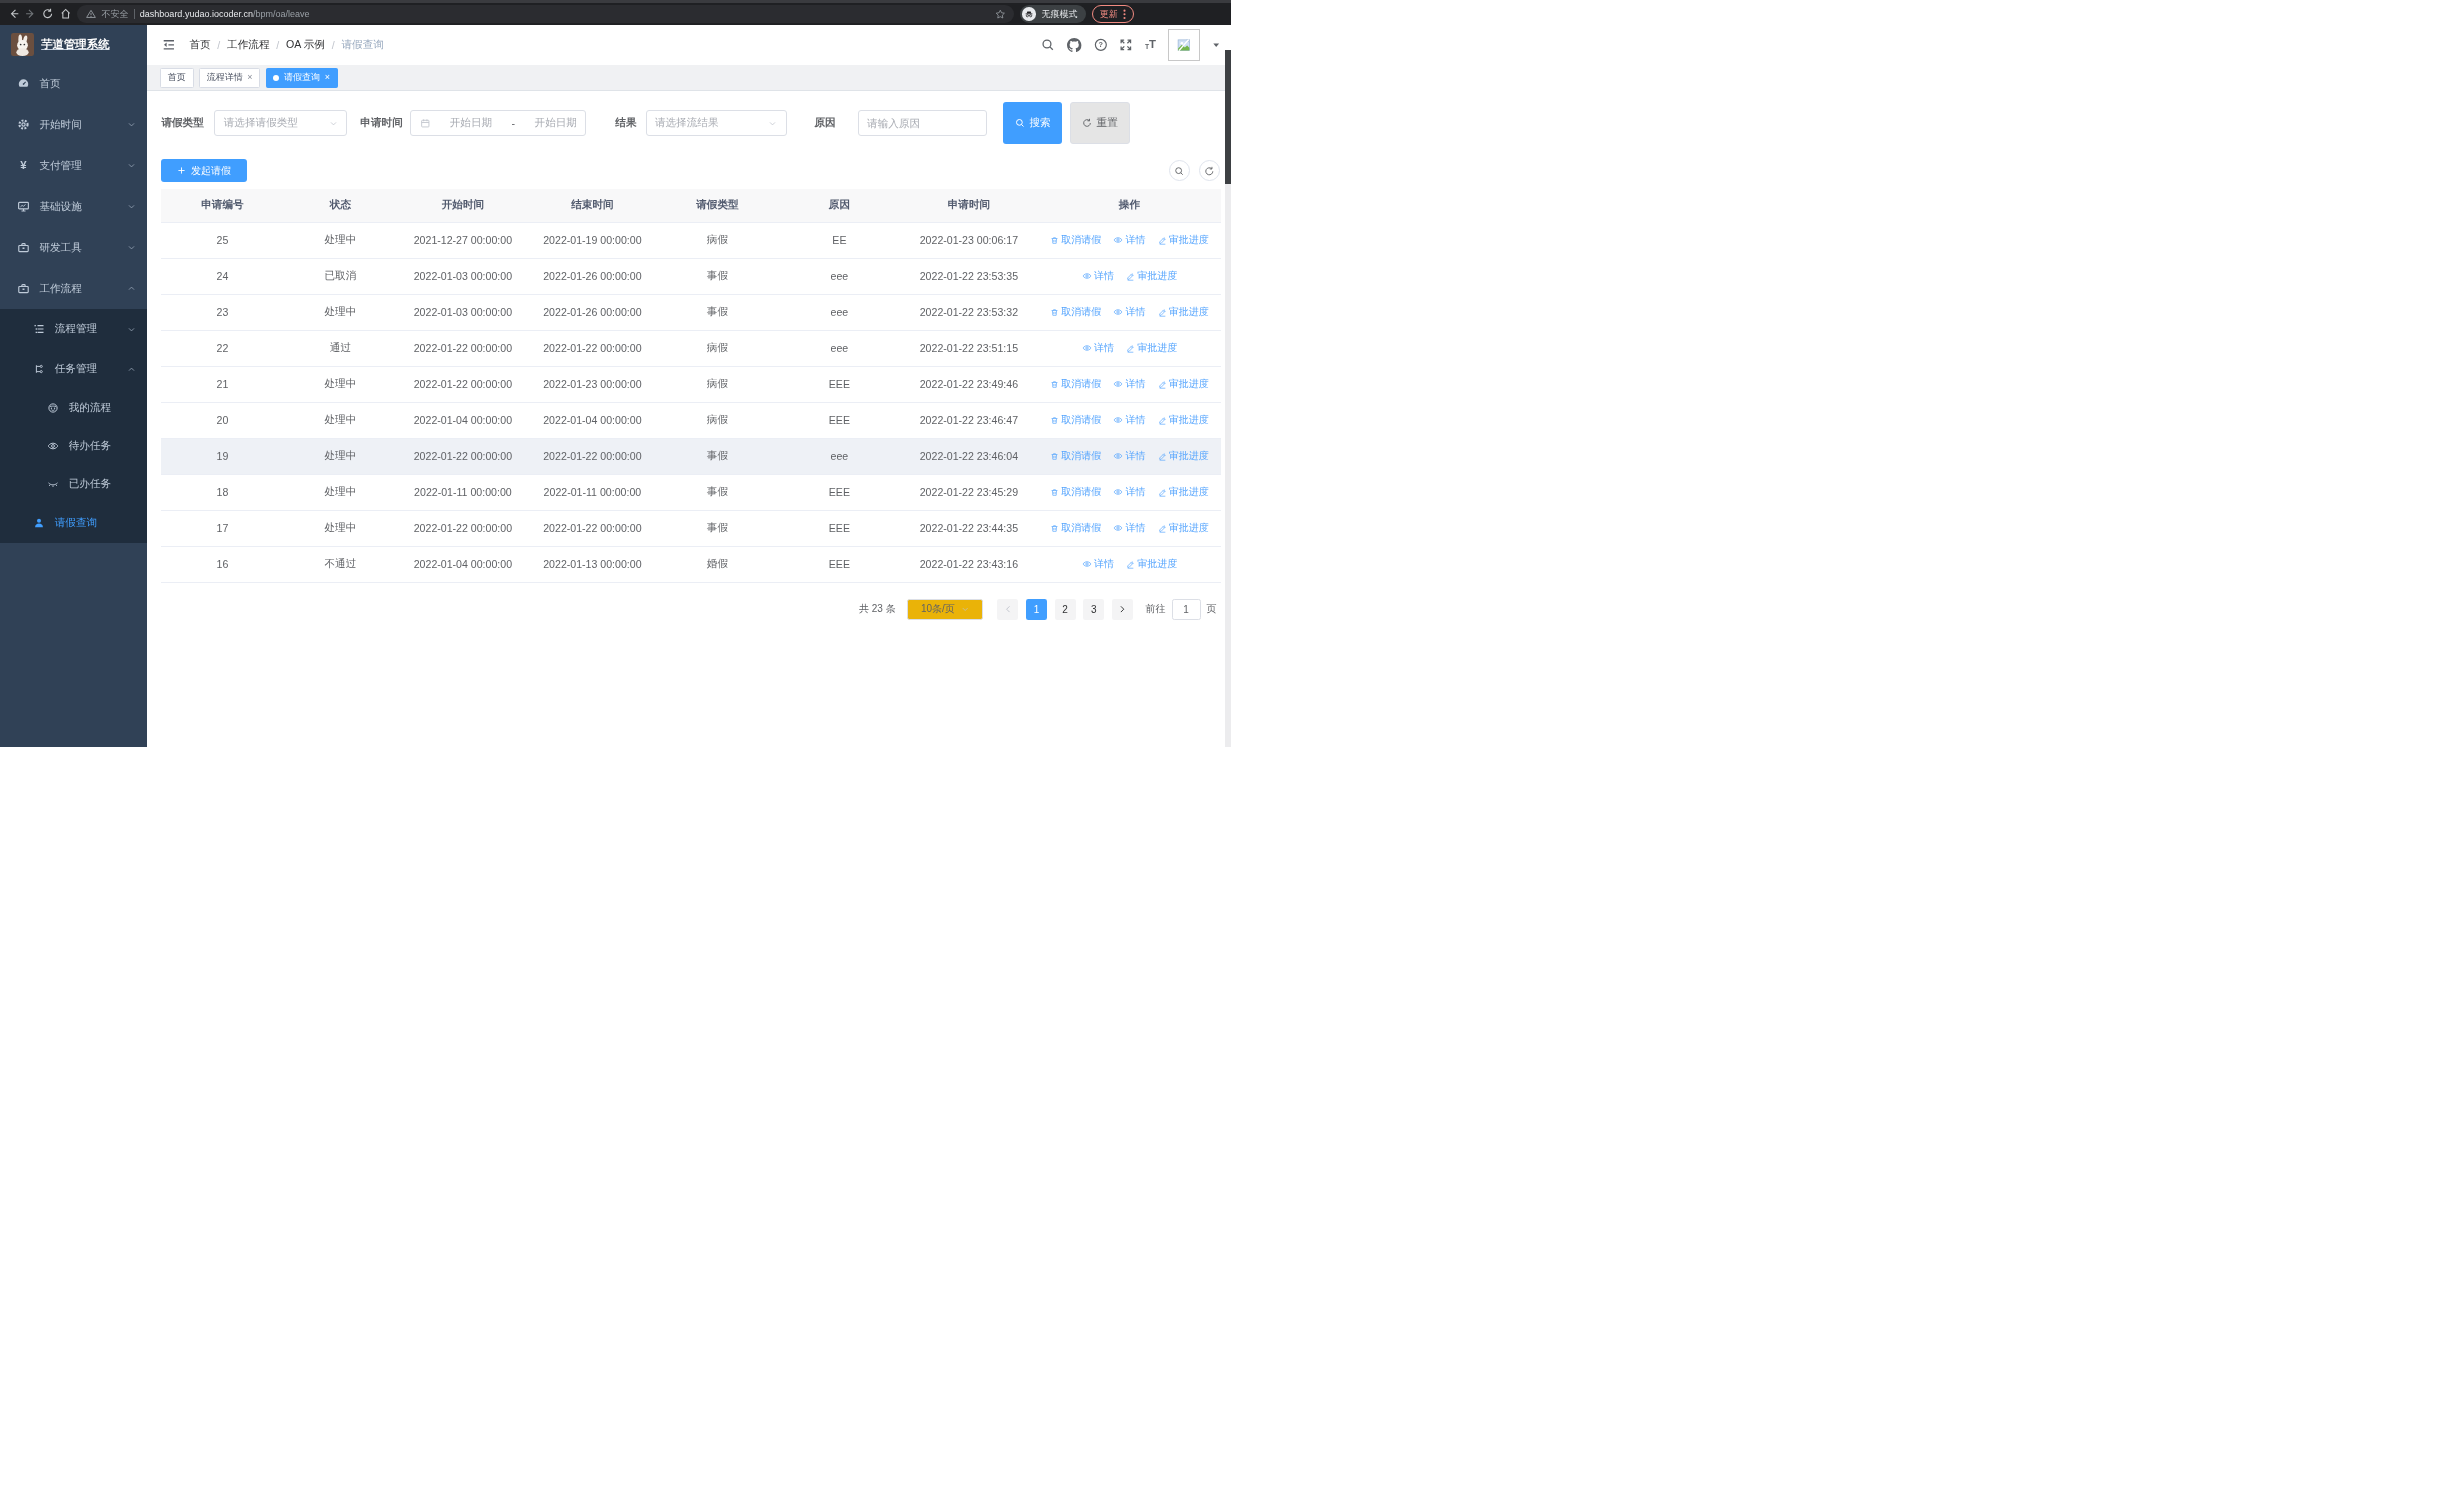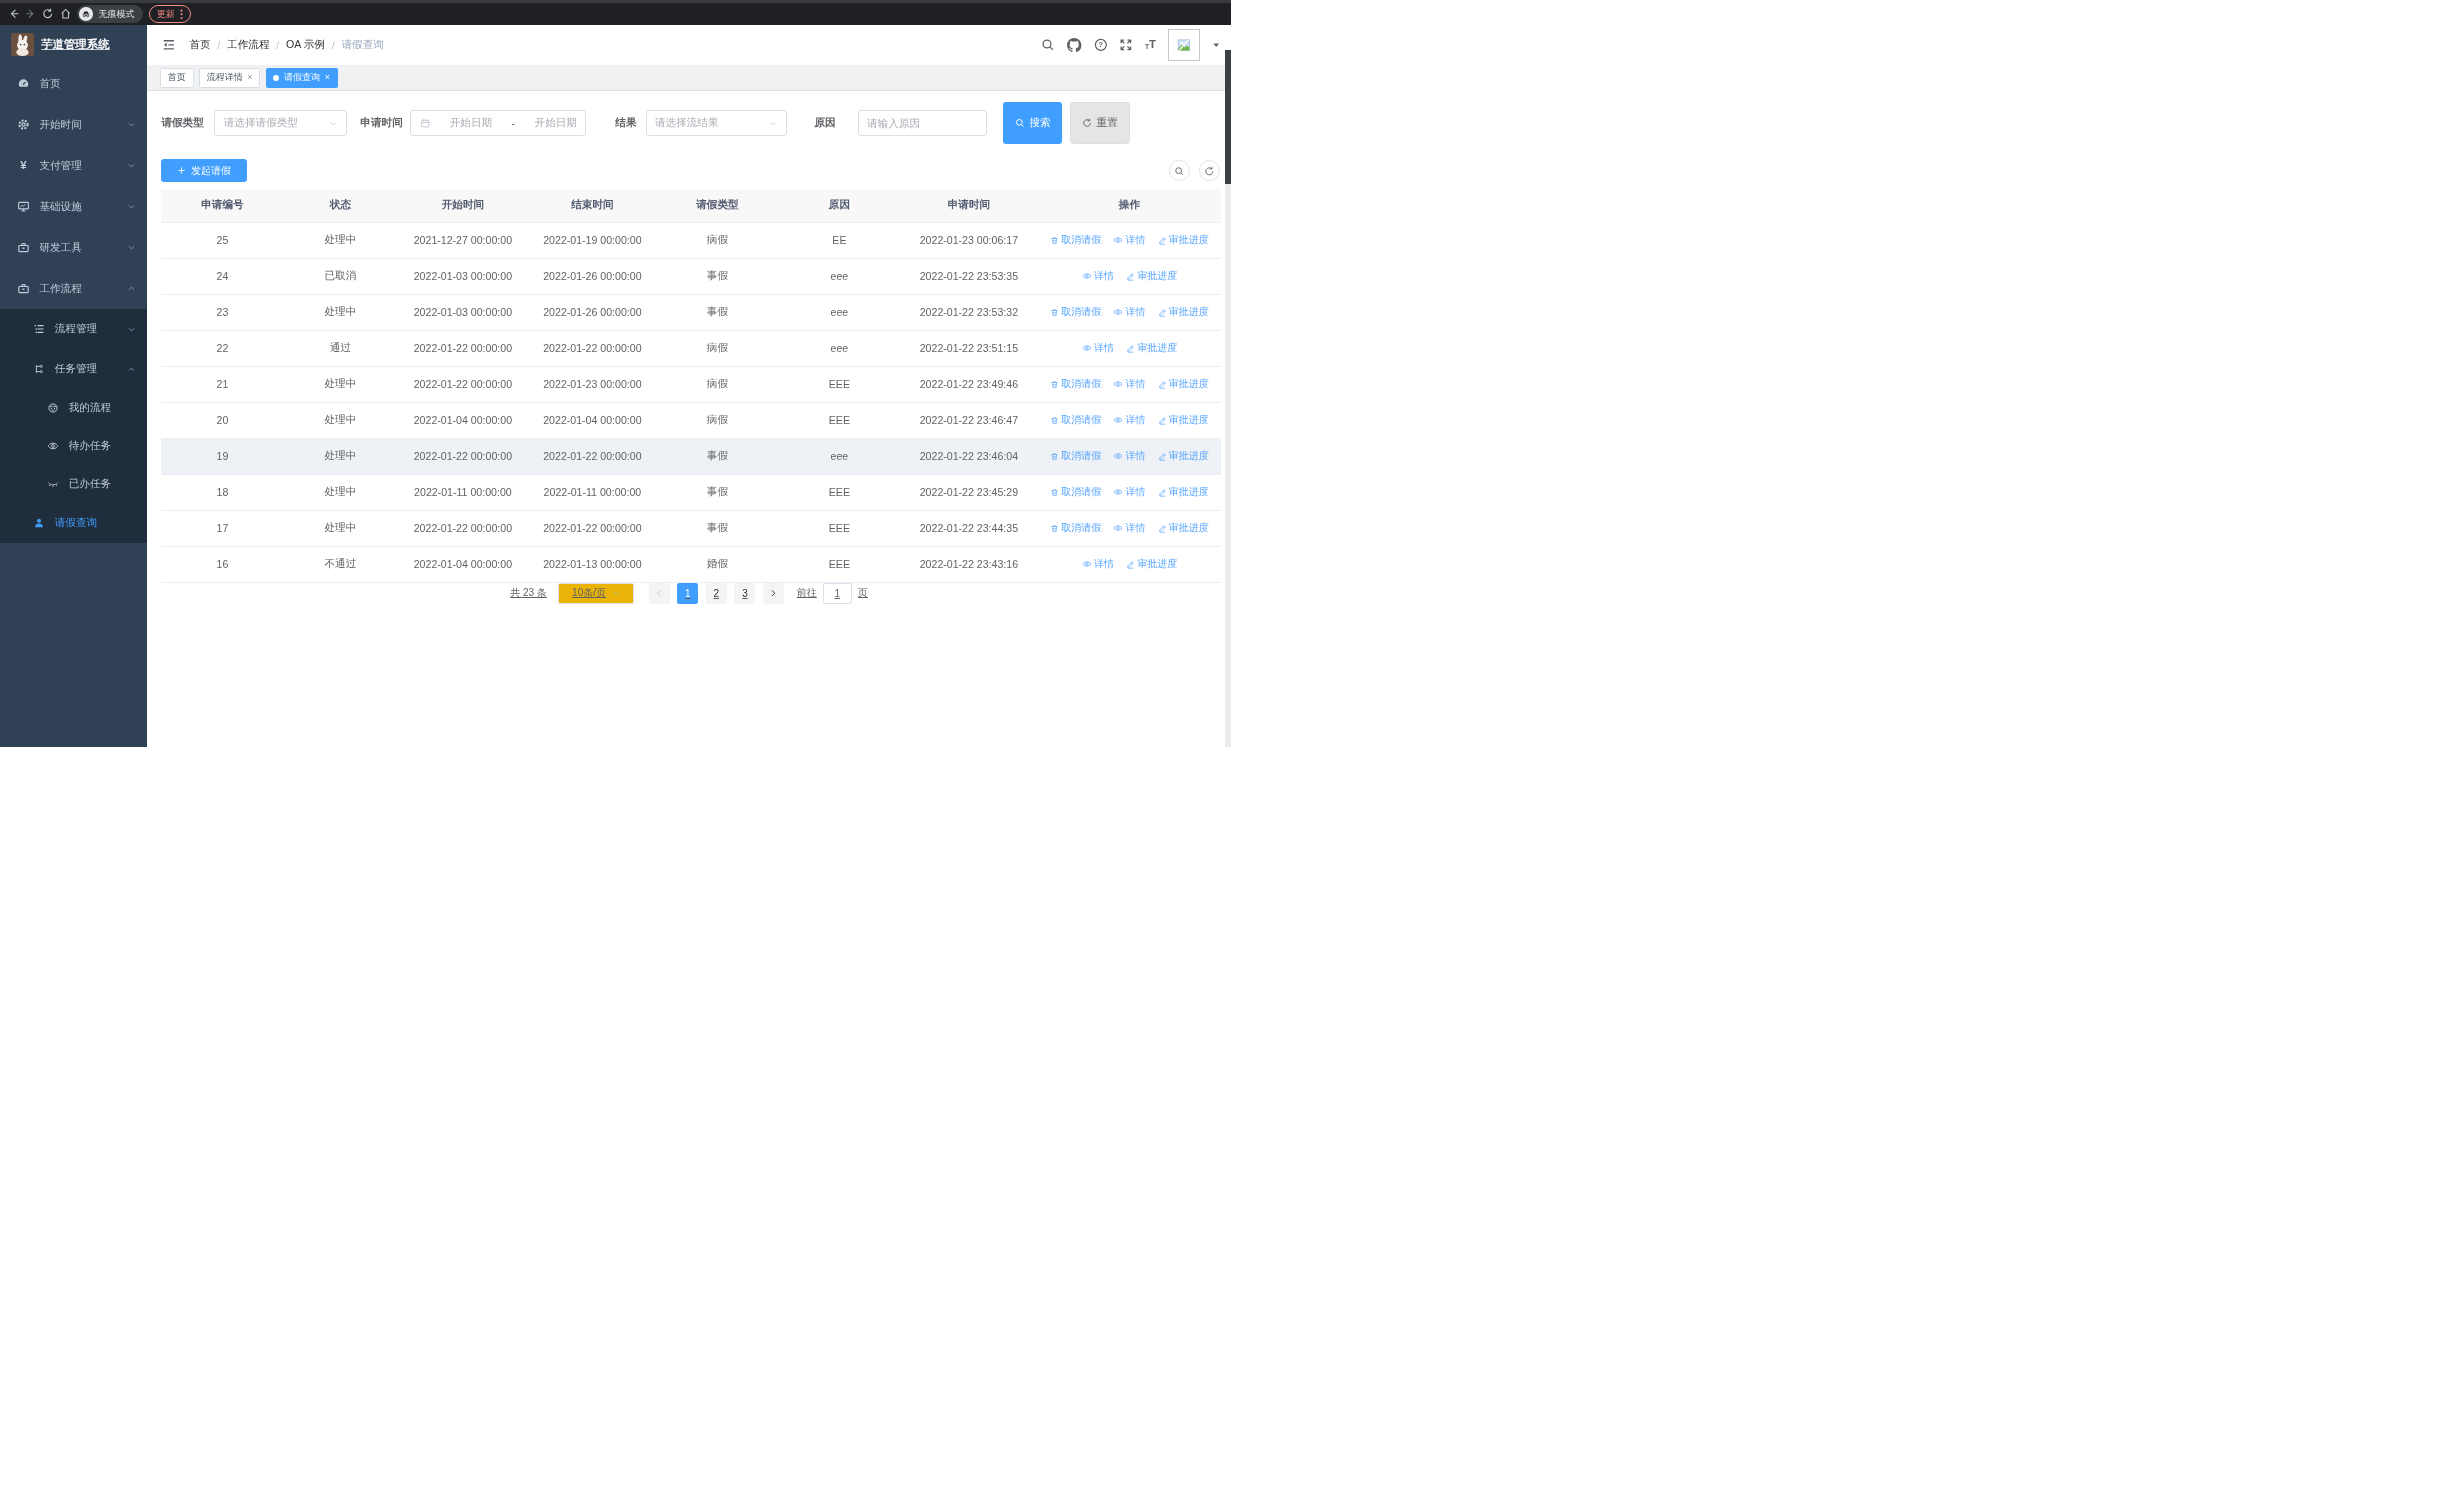--- a/index.html
+++ b/index.html
@@ -80,21 +80,21 @@
 
   
   .tablewrap { margin-top:6.8px; }
   table { width:100%; border-collapse:collapse; table-layout:fixed; font-size:10.6px; color:#606266; }
   th { height:33px; background:#f8f8f9; color:#515a6e; font-weight:bold; text-align:center; border-bottom:0.8px solid #ebeef5; }
   td { height:36px; text-align:center; border-bottom:0.8px solid #ebeef5; white-space:nowrap; overflow:hidden; }
   tr.hl td { background:#eef1f6; }
   .alink { color:#54a4fe; display:inline-flex; align-items:center; gap:2.3px; margin:0 6px; font-size:10px; cursor:pointer; }
 
   
-  .pagination { display:flex; align-items:center; justify-content:center; margin-top:0; font-size:10px; color:#606266; padding-right:3px;text-decoration:underline; }
+  .pagination { display:flex; align-items:center; justify-content:flex-end; margin-top:16px; font-size:10px; color:#606266; padding-right:3px; }
   .ptotal { margin-right:11.4px; }
   .psize { width:76px; height:21px; border:0.8px solid #dcdfe6; border-radius:2.3px; display:flex; align-items:center; justify-content:center; gap:6px; color:#606266; background:#eab308; margin-right:10.6px; cursor:pointer; }
   .pg { min-width:21px; height:21px; margin:0 3.8px; background:#f4f4f5; border-radius:2.3px; display:flex; align-items:center; justify-content:center; color:#303133; cursor:pointer; }
   .pg.arrow-prev { color:#c0c4cc; }
   .pg.active { background:#409eff; color:#fff; }
   .goto-label { margin:0 6px 0 9px; }
   .goto-input { width:29px; height:21px; border:0.8px solid #dcdfe6; border-radius:2.3px; text-align:center; font-size:10px; color:#606266; outline:none; font-family:inherit; }
   .page-unit { margin-left:6px; }
 
   
@@ -121,20 +121,37 @@
         <svg width="11.4" height="11.4" viewBox="0 0 16 16">
           <path d="M13.5 8a5.5 5.5 0 1 1-1.6-3.9" stroke="currentColor" stroke-width="1.6" fill="none"></path>
           <path d="M12 1v3.4H8.6" stroke="currentColor" stroke-width="1.6" fill="none"></path>
         </svg>
       </span>
     <span class="bico">
         <svg width="11.4" height="11.4" viewBox="0 0 16 16">
           <path d="M2.5 7.5L8 2l5.5 5.5M4 6.8V14h8V6.8" stroke="currentColor" stroke-width="1.5" fill="none"></path>
         </svg>
       </span>
+    <div class="urlpill">
+      <span>
+          <svg width="10" height="10" viewBox="0 0 16 16">
+            <path d="M8 2.2L15 13.5H1L8 2.2z" stroke="#9aa0a6" stroke-width="1.4" fill="none"></path>
+            <path d="M8 6.5v3.2" stroke="#9aa0a6" stroke-width="1.4"></path>
+            <circle cx="8" cy="11.7" r=".9" fill="#9aa0a6"></circle>
+          </svg>
+        </span>
+      <span>不安全</span>
+      <span class="vdiv"></span>
+      <span><span class="host">dashboard.yudao.iocoder.cn</span><span class="path">/bpm/oa/leave</span></span>
+      <span class="star">
+          <svg width="10.6" height="10.6" viewBox="0 0 16 16">
+            <path d="M8 1.8l1.9 3.9 4.3.6-3.1 3 .7 4.3L8 11.6l-3.8 2 .7-4.3-3.1-3 4.3-.6L8 1.8z" stroke="currentColor" stroke-width="1.2" fill="none"></path>
+          </svg>
+        </span>
+    </div>
     <div class="incog">
       <span class="cir">
           <svg width="10" height="10" viewBox="0 0 16 16">
             <path d="M4.2 7.2L5.3 3.8h5.4l1.1 3.4z" fill="#202124"></path>
             <path d="M2.5 7.8h11" stroke="#202124" stroke-width="1.3"></path>
             <circle cx="5.3" cy="10.8" r="1.7" fill="none" stroke="#202124" stroke-width="1.2"></circle>
             <circle cx="10.7" cy="10.8" r="1.7" fill="none" stroke="#202124" stroke-width="1.2"></circle>
             <path d="M7 10.6c.6-.5 1.4-.5 2 0" stroke="#202124" stroke-width="1.1" fill="none"></path>
           </svg>
         </span>

